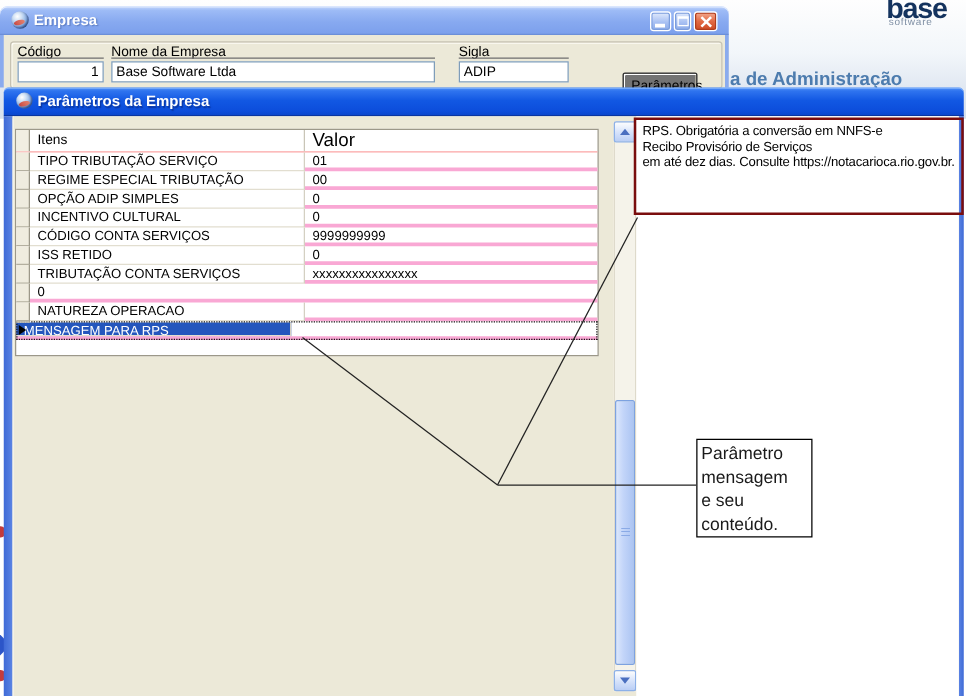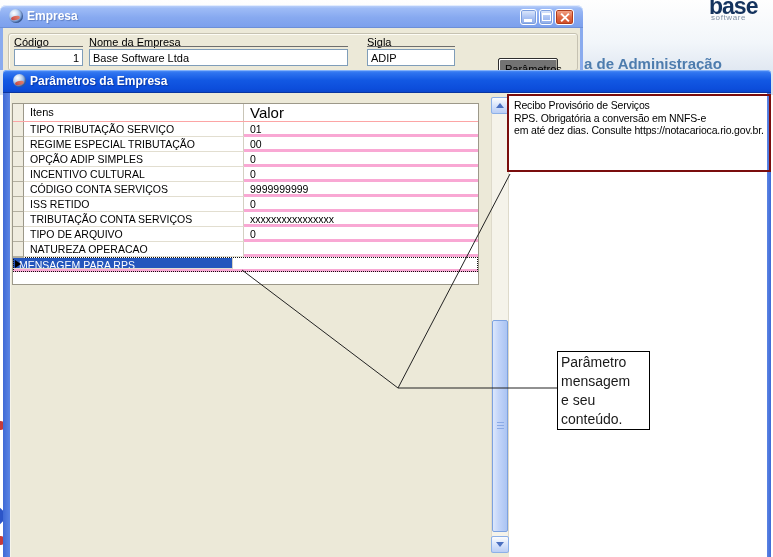--- a/index.html
+++ b/index.html
@@ -191,21 +191,20 @@
     <div class="rc-item">ISS RETIDO</div>
     <div class="rc-valor">0</div>
   </div>
             <div class="grid-row">
     <div class="rc-sel"></div>
     <div class="rc-item">TRIBUTAÇÃO CONTA SERVIÇOS</div>
     <div class="rc-valor">xxxxxxxxxxxxxxxx</div>
   </div>
             <div class="grid-row">
     <div class="rc-sel"></div>
-    <div class="rc-item">TIPO DE ARQUIVO</div>
     <div class="rc-valor">0</div>
   </div>
             <div class="grid-row">
     <div class="rc-sel"></div>
     <div class="rc-item">NATUREZA OPERACAO</div>
     <div class="rc-valor"></div>
   </div>
             <div class="grid-row selected">
     <div class="rc-sel">
                 <div class="row-marker"></div>
@@ -223,22 +222,22 @@
         <div class="sb-thumb">
             <div class="sb-grip"></div>
           </div>
         <div class="sb-btn sb-down">
             <div class="arr-down"></div>
           </div>
       </div>
 
       <div class="memo-panel">
         <div class="memo-text">
+          <span>RPS. Obrigatória a conversão em NNFS-e</span>
           <span>Recibo Provisório de Serviços</span>
-          <span>RPS. Obrigatória a conversão em NNFS-e</span>
           <span>em até dez dias. Consulte  https://notacarioca.rio.gov.br.</span>
         </div>
       </div>
     </div>
   </div>
 
   <div class="redbox" style="border-color: rgb(122, 13, 13);"></div>
   <svg class="lines-svg" width="773" height="557">
     <line x1="242" y1="270" x2="398" y2="388" stroke="#222" stroke-width="1"></line>
     <line x1="398" y1="388" x2="510" y2="174" stroke="#222" stroke-width="1"></line>

